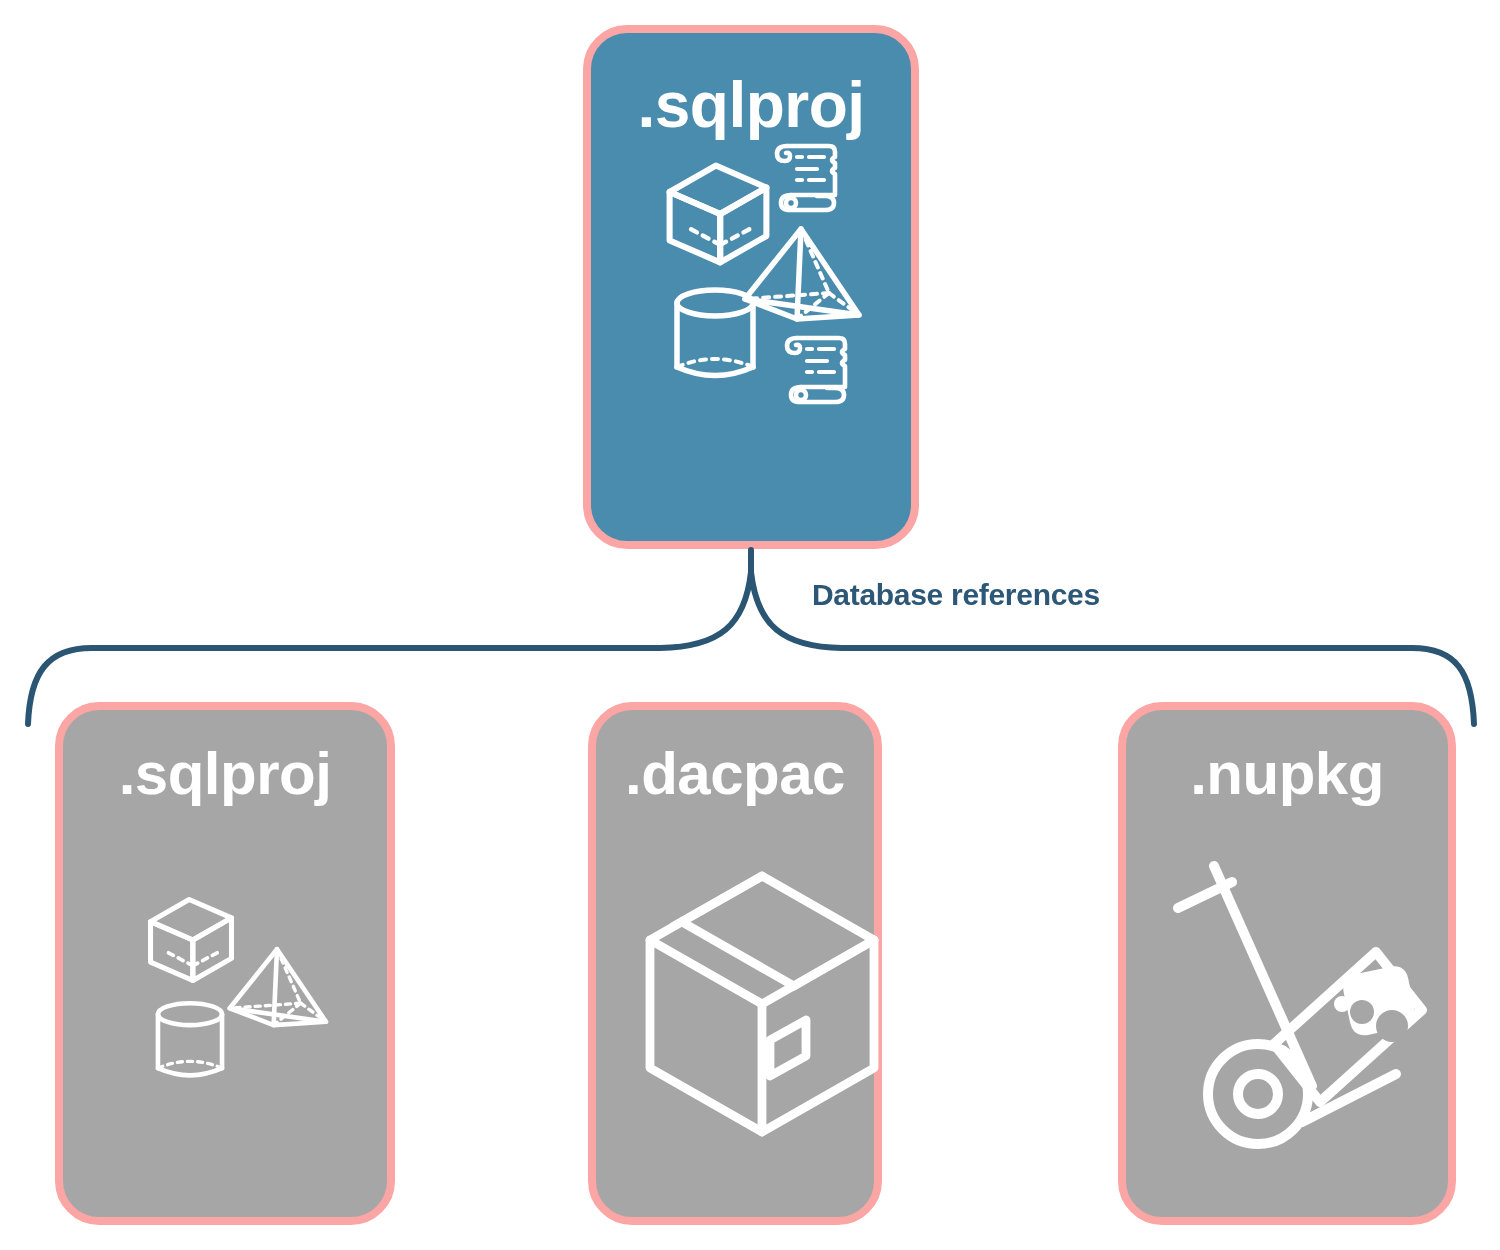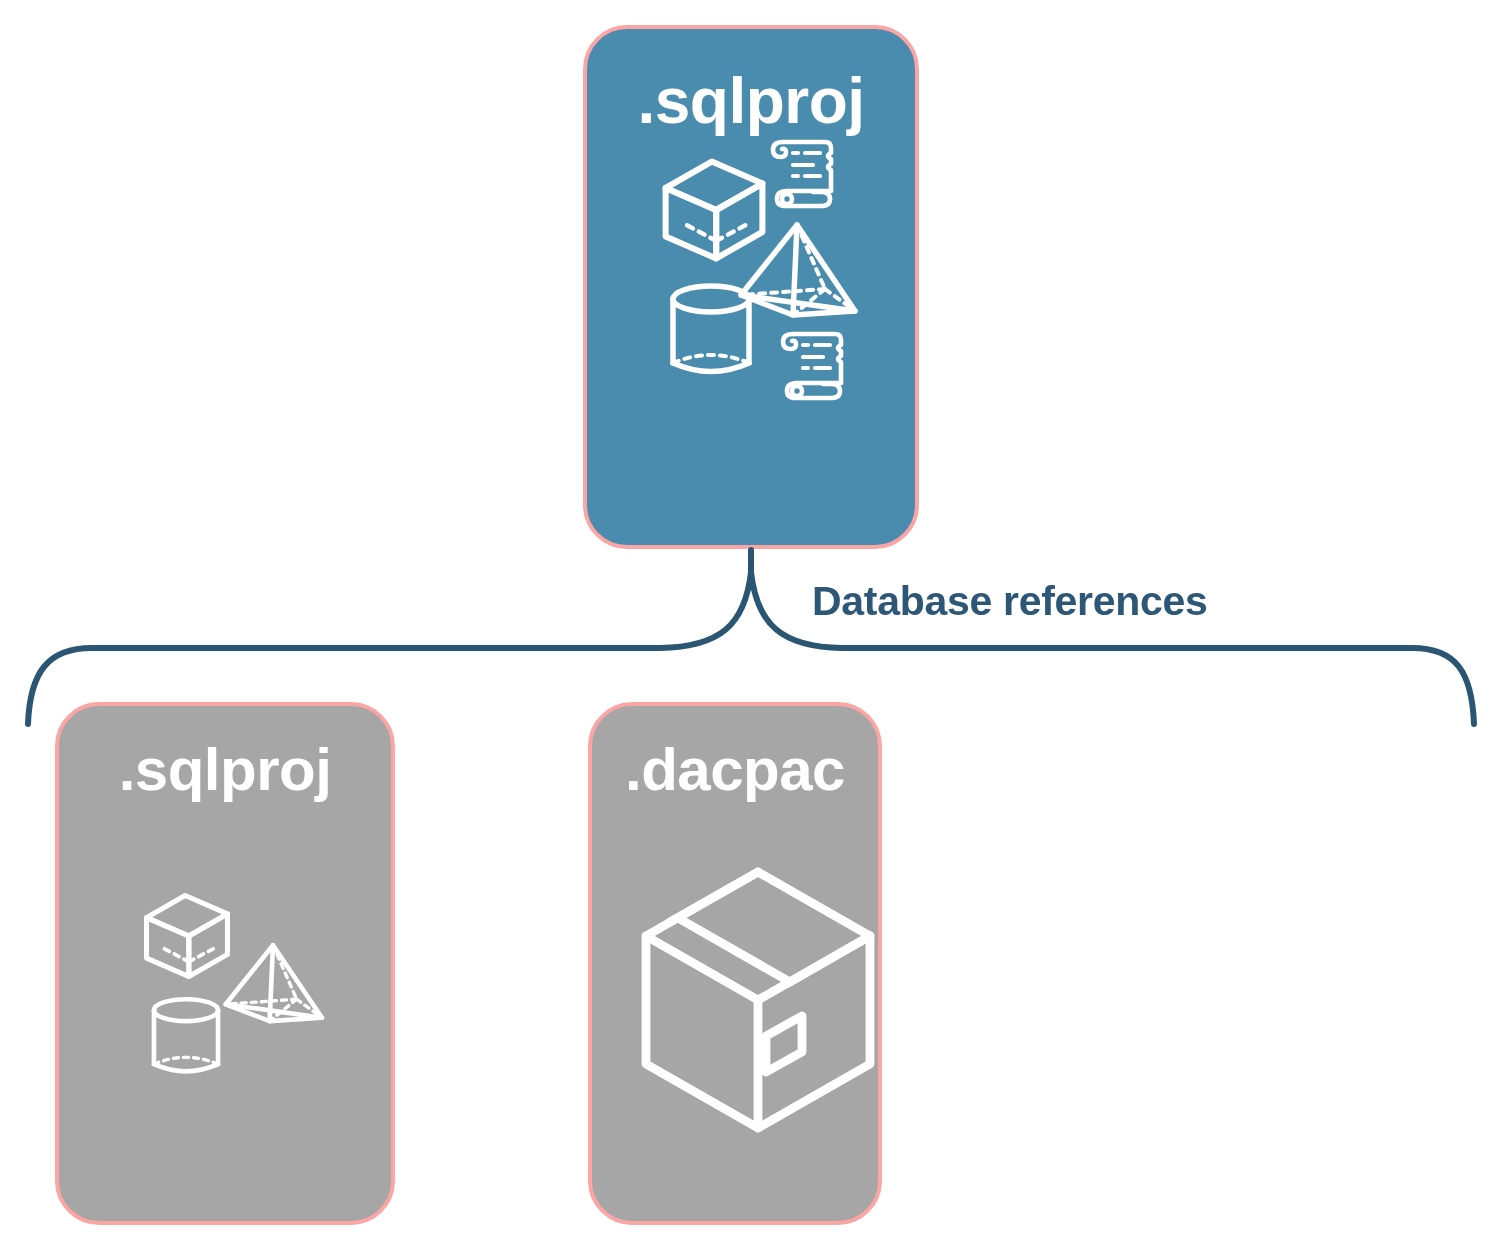--- a/index.html
+++ b/index.html
@@ -13,21 +13,21 @@
   #canvas {
     position: relative;
     width: 1500px;
     height: 1250px;
     background: #ffffff;
     overflow: hidden;
   }
   .node {
     position: absolute;
     box-sizing: border-box;
-    border: 4px solid #fca5a5;
+    border: 8px solid #fca5a5;
     border-radius: 44px;
     display: flex;
     flex-direction: column;
     align-items: center;
   }
   .node.blue  { background: #4A8CAE; }
   .node.gray  { background: #A6A6A6; }
 
   .node-title {
     color: #ffffff;
@@ -50,21 +50,21 @@
   #brace-layer {
     position: absolute;
     left: 0; top: 0;
     width: 1500px; height: 1250px;
     pointer-events: none;
   }
   #label-database-references {
     position: absolute;
     left: 812px;
     top: 578px;
-    font-size: 41px;
+    font-size: 30px;
     font-weight: bold;
     color: #2C5777;
     white-space: nowrap;
     letter-spacing: -0.3px;
   }
 </style>
 </head>
 <body>
 
 <div id="canvas">
@@ -217,14 +217,46 @@
           <path d="M62 68 L62 132"></path>
           <path d="M22 27 L78 59"></path>
           <path d="M62 4 L18 29"></path>
           <path d="M78 59 L118 36"></path>
           <path d="M66 86 L84 76 L84 94 L66 104 Z"></path>
         </g>
       </svg>
     </div>
   </div>
 
+  <div class="node gray" id="node-child-2" style="left:1118px; top:702px; width:338px; height:523px;">
+    <div class="node-title">.nupkg</div>
+
+    <div class="icon-area">
+
+      <svg width="268" height="288" viewBox="0 0 134 144" style="left:30px; top:56px;">
+        <g fill="none" stroke="#ffffff" stroke-width="5" stroke-linejoin="round" stroke-linecap="round">
+
+          <path d="M11 24 L38 11"></path>
+
+          <path d="M29 3 L78 113"></path>
+
+          <path d="M73 131 L120 107"></path>
+
+          <circle cx="51" cy="117" r="25"></circle>
+          <circle cx="51" cy="117" r="10"></circle>
+        </g>
+
+        <g fill="none" stroke="#ffffff" stroke-width="5" stroke-linejoin="round" stroke-linecap="round">
+          <path d="M59 92 L110 46 L133 75 L82 121 Z"></path>
+        </g>
+        <g fill="#ffffff">
+          <path d="M93 72 m-4 0 a 4 4 0 1 0 8 0 a 4 4 0 1 0 -8 0"></path>
+          <path d="M103 55 L120 55 Q128 55 128 63 L128 78 Q128 86 120 86 L103 86 Q95 86 95 78 L95 63 Q95 55 103 55 Z" transform="rotate(-12 111 70)"></path>
+        </g>
+        <g fill="#A6A6A6">
+          <circle cx="103" cy="76" r="6"></circle>
+          <circle cx="118" cy="83" r="8"></circle>
+        </g>
+      </svg>
+    </div>
+  </div>
 
 </div>
 
 </body></html>

